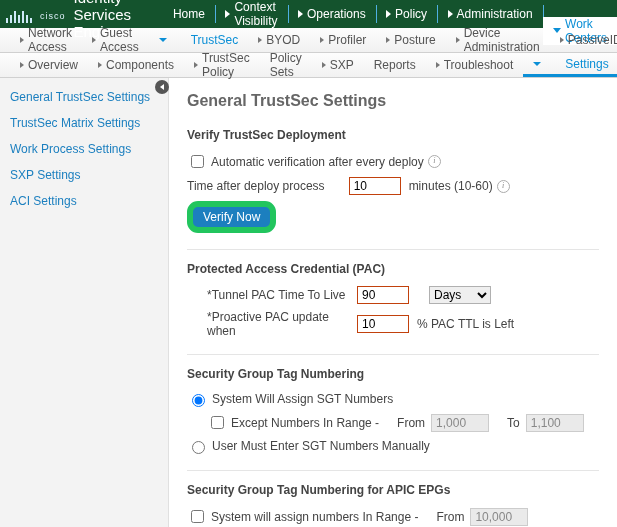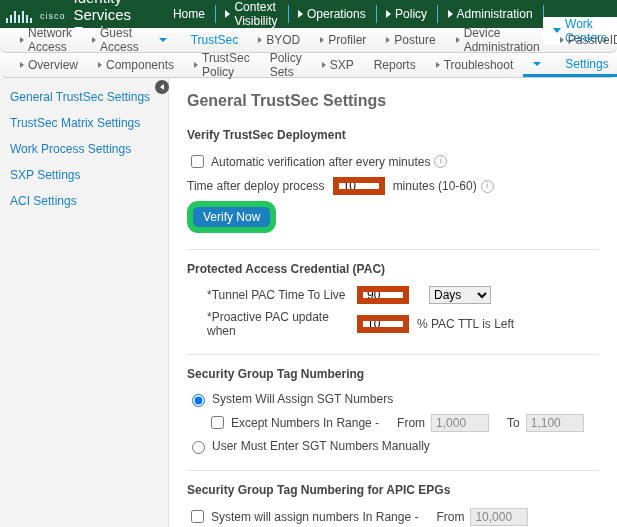--- a/index.html
+++ b/index.html
@@ -77,21 +77,20 @@
 
   .subbar1, .subbar2 {
     background: linear-gradient(#fdfdfd,#f1f1f1);
     border-bottom:1px solid #d0d0d0;
     height: 24px;
     display:flex;
     align-items:center;
     padding-left:10px;
     font-size: 12px;
     color:#555;
-    border-radius:6px;
   }
   .sub-item {
     display:flex;
     align-items:center;
     padding: 0 10px;
     height:24px;
     cursor:pointer;
   }
   .sub-item .tri{
     width:0;height:0;
@@ -170,21 +169,21 @@
     display:flex;
     align-items:center;
     margin: 6px 0;
     font-size:12px;
     color:#444;
   }
   .row label{margin-left:4px;}
   input[type="text"].num{
     width:52px;
     height:18px;
-    border:6px solid #c2410c;
+    border:1px solid #c2410c;
     padding:1px 4px;
     font-size:12px;
     box-sizing:border-box;
   }
   .dim-input{
     width:58px;height:18px;
     background:#eaeaea;border:1px solid #ccc;
     color:#888;padding:1px 4px;font-size:12px;box-sizing:border-box;
   }
   select.units{
@@ -338,25 +337,25 @@
     <div class="leftnav-item">SXP Settings</div>
     <div class="leftnav-item">ACI Settings</div>
   </div>
 
   <div class="content">
     <h2 class="page-title">General TrustSec Settings</h2>
 
     <div class="section-title">Verify TrustSec Deployment</div>
     <div class="row">
       <input type="checkbox" style="">
-      <label>Automatic verification after every minutes</label>
+      <label>Automatic verification after every deploy</label>
       <span class="infoIcon">i</span>
     </div>
     <div class="row">
-      <span style="margin-right:8px">Time after deploy process</span>
+      <span style="margin-right:24px">Time after deploy process</span>
       <input type="text" class="num" value="10" style="">
       <span style="margin-left:8px">minutes (10-60)</span>
       <span class="infoIcon">i</span>
     </div>
     <div class="row">
       <button class="btn-primary">Verify Now</button>
     </div>
 
     <hr class="sep">
 

